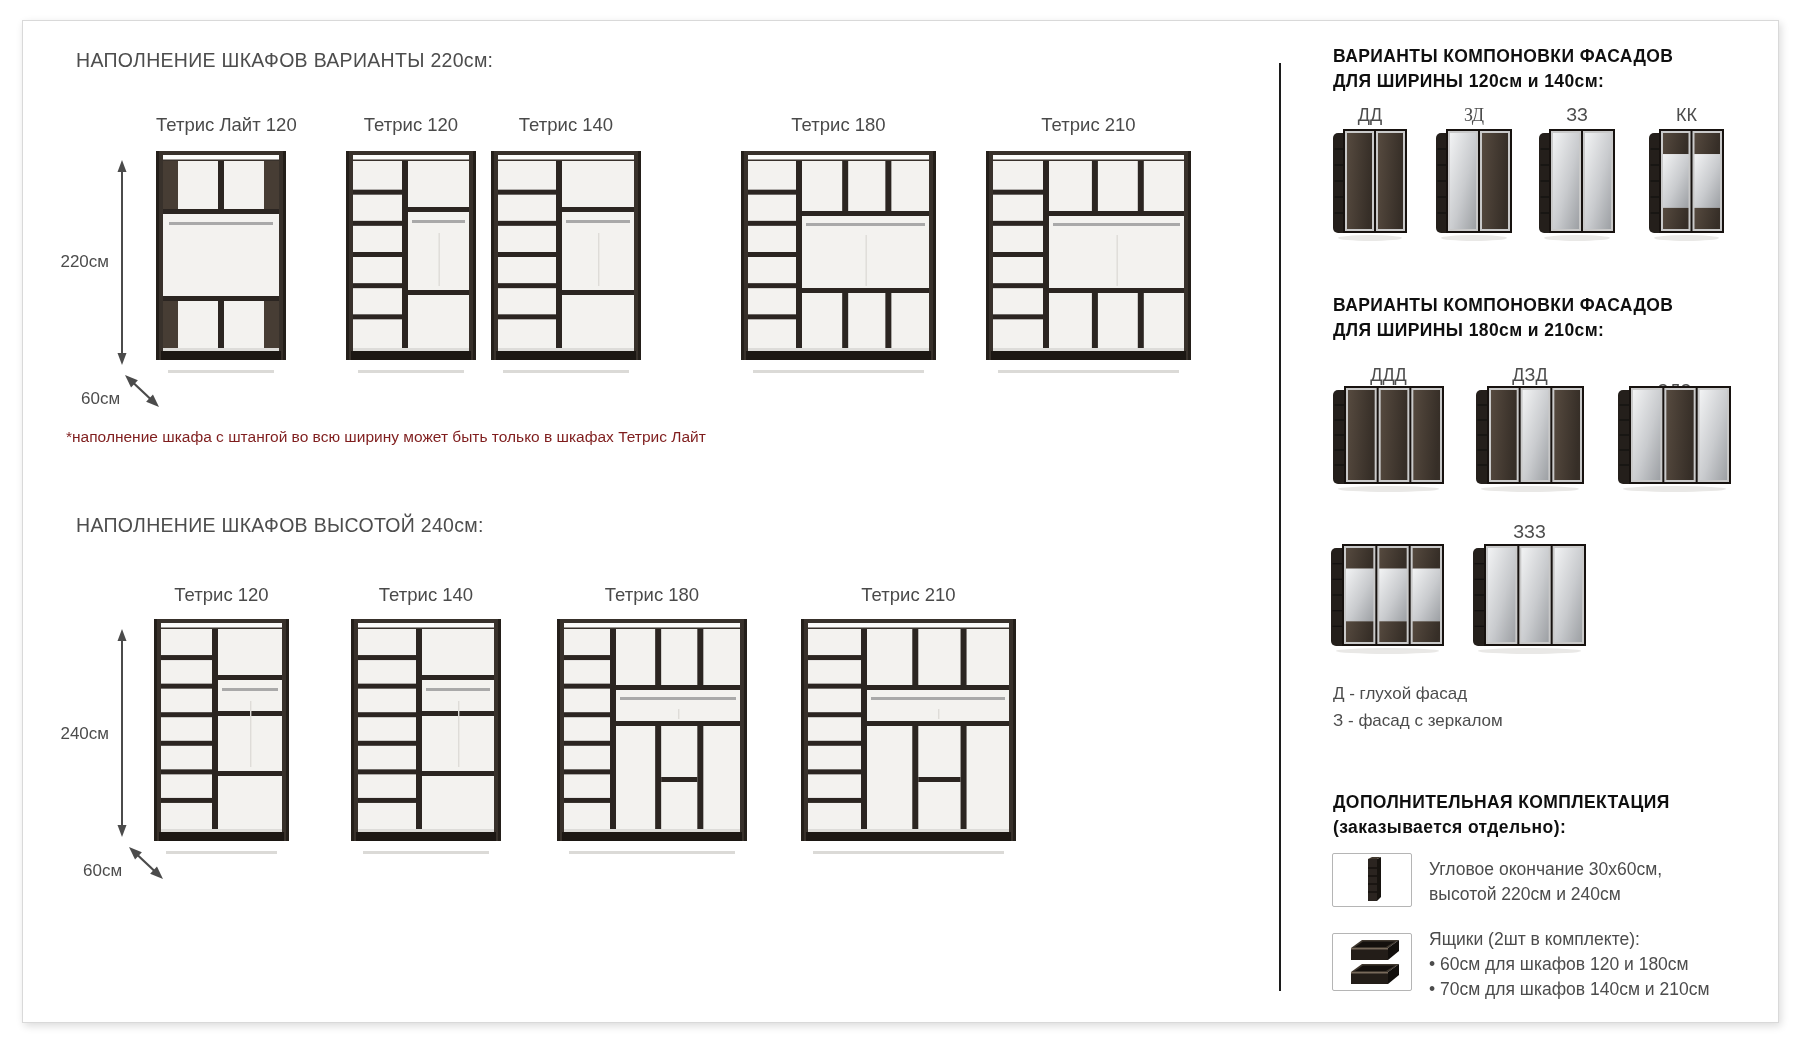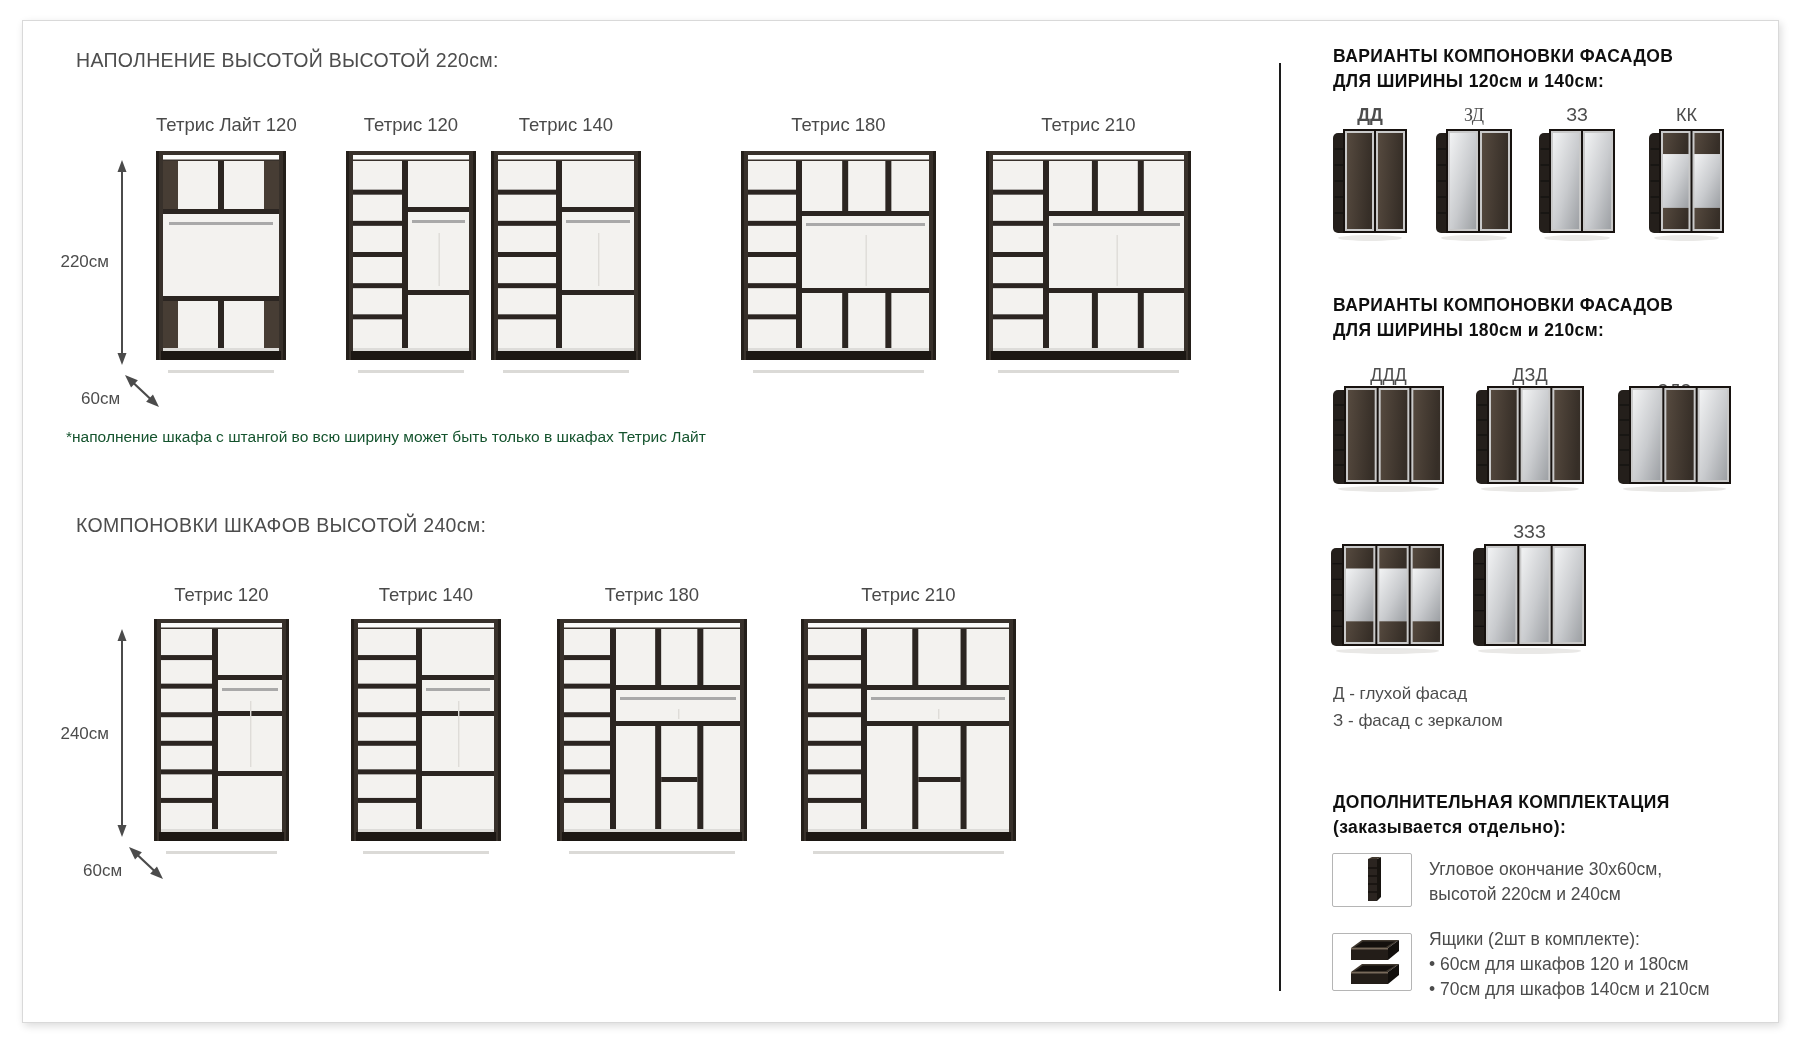--- a/index.html
+++ b/index.html
@@ -7,21 +7,21 @@
   .abs{position:absolute;}
   .page{position:absolute;left:22px;top:20px;width:1755px;height:1001px;background:#fff;
         border:1px solid #d9d9d9;box-shadow:2px 3px 8px rgba(0,0,0,.14);}
   .t-title{font-size:19.5px;color:#4d4d4d;letter-spacing:.3px;white-space:nowrap;}
   .w-label{font-size:18.5px;color:#4a4a4a;text-align:center;white-space:nowrap;}
   .fac-label{font-size:18px;color:#4d4d4d;text-align:center;white-space:nowrap;}
   .r-head{font-size:17.5px;font-weight:700;color:#0f0f0f;line-height:25px;letter-spacing:.4px;white-space:nowrap;}
   .legend-line{font-size:17px;color:#4c4c4c;line-height:27px;white-space:nowrap;}
   .acc-text{font-size:17.5px;color:#4c4c4c;line-height:25px;white-space:nowrap;}
   .dim-label{font-size:17px;color:#4c4c4c;white-space:nowrap;}
-  .footnote{font-size:15.5px;color:#14532d;white-space:nowrap;}
+  .footnote{font-size:15.5px;color:#7f1d1d;white-space:nowrap;}
   .divider{position:absolute;left:1256px;top:42px;width:2px;height:928px;background:#1c1c1c;}
   .acc-box{position:absolute;background:#fff;border:1.5px solid #b5b5b5;border-radius:2px;
            display:flex;align-items:center;justify-content:center;}
   svg{display:block;}
 </style>
 </head>
 <body>
 
 <svg width="0" height="0" style="position:absolute" aria-hidden="true">
   <defs>
@@ -32,21 +32,21 @@
     <linearGradient id="gZ" x1="0" y1="0" x2="1" y2="1">
       <stop offset="0" stop-color="#f2f3f4"></stop>
         <stop offset="0.55" stop-color="#c9cbce"></stop>
         <stop offset="1" stop-color="#9da0a4"></stop>
     </linearGradient>
   </defs>
 </svg>
 
 <div class="page">
 
-  <div class="abs t-title" style="left:53px;top:28px;">НАПОЛНЕНИЕ ВЫСОТОЙ ВЫСОТОЙ 220см:</div>
+  <div class="abs t-title" style="left:53px;top:28px;">НАПОЛНЕНИЕ ШКАФОВ ВАРИАНТЫ 220см:</div>
 
   <div id="row220">
       <div class="w-label abs" style="left: 133px; top: 93px; width: 130px;">Тетрис Лайт 120</div>
       <div class="abs" style="left: 133px; top: 130px; width: 130px; height: 222px;">
         <svg width="130" height="222" viewBox="0 0 130 222">
           <rect x="0" y="0" width="130" height="209" fill="#38312b"></rect>
           <rect x="0" y="0" width="3" height="209" fill="#241f1a"></rect>
           <rect x="127" y="0" width="3" height="209" fill="#241f1a"></rect>
           <rect x="7" y="4" width="116" height="4.5" fill="#fcfcfb"></rect>
           <rect x="7" y="10" width="116" height="187" fill="#f3f2ef"></rect>
@@ -178,21 +178,21 @@
       <svg width="46" height="40">
         <line x1="14" y1="11.5" x2="32" y2="28.5" stroke="#4b4b4b" stroke-width="2.2"></line>
         <polygon points="0,0 13,-5 13,5" fill="#4b4b4b" transform="translate(6,4) rotate(43.3)"></polygon>
         <polygon points="0,0 13,-5 13,5" fill="#4b4b4b" transform="translate(40,36) rotate(223.3)"></polygon>
       </svg>
     </div>
   <div class="abs dim-label" style="left:58px;top:368px;width:48px;">60см</div>
 
   <div class="abs footnote" style="left:43px;top:407px;">*наполнение шкафа с штангой во всю ширину может быть только в шкафах Тетрис Лайт</div>
 
-  <div class="abs t-title" style="left:53px;top:493px;">КОМПОНОВКИ ШКАФОВ ВЫСОТОЙ 240см:</div>
+  <div class="abs t-title" style="left:53px;top:493px;">НАПОЛНЕНИЕ ШКАФОВ ВЫСОТОЙ 240см:</div>
 
   <div id="row240">
       <div class="w-label abs" style="left: 131px; top: 563px; width: 135px;">Тетрис 120</div>
       <div class="abs" style="left: 131px; top: 598px; width: 135px; height: 235px;">
         <svg width="135" height="235" viewBox="0 0 135 235">
           <rect x="0" y="0" width="135" height="222" fill="#38312b"></rect>
           <rect x="0" y="0" width="3" height="222" fill="#241f1a"></rect>
           <rect x="132" y="0" width="3" height="222" fill="#241f1a"></rect>
           <rect x="7" y="4" width="121" height="4.5" fill="#fcfcfb"></rect>
           <rect x="7" y="10" width="121" height="200" fill="#f3f2ef"></rect>
@@ -315,21 +315,21 @@
     </div>
   <div class="abs dim-label" style="left:60px;top:840px;width:48px;">60см</div>
 
   <div class="divider"></div>
 
   <div class="abs r-head" style="left:1310px;top:23px;">
     <div>ВАРИАНТЫ КОМПОНОВКИ ФАСАДОВ</div>
     <div>ДЛЯ ШИРИНЫ 120см и 140см:</div>
   </div>
   <div id="facSmall">
-      <div class="fac-label abs" style="left: 1310px; top: 84px; width: 74px; font-weight: bold;">ДД</div>
+      <div class="fac-label abs" style="left: 1310px; top: 84px; width: 74px;">ДД</div>
       <div class="abs" style="left: 1310px; top: 108px; width: 74px; height: 112px;">
         <svg width="74" height="112" viewBox="0 0 74 112">
           <ellipse cx="37" cy="109" rx="32" ry="3" fill="#e9e8e6"></ellipse>
           <rect x="0" y="4" width="15" height="100" fill="#241f1b" rx="5"></rect>
           <line x1="1.5" y1="20" x2="13.5" y2="20" stroke="#141110" stroke-width="1.3"></line>
           <line x1="1.5" y1="36" x2="13.5" y2="36" stroke="#141110" stroke-width="1.3"></line>
           <line x1="1.5" y1="52" x2="13.5" y2="52" stroke="#141110" stroke-width="1.3"></line>
           <line x1="1.5" y1="68" x2="13.5" y2="68" stroke="#141110" stroke-width="1.3"></line>
           <line x1="1.5" y1="84" x2="13.5" y2="84" stroke="#141110" stroke-width="1.3"></line>
           <rect x="10" y="0" width="64" height="104" fill="#17120f"></rect>

